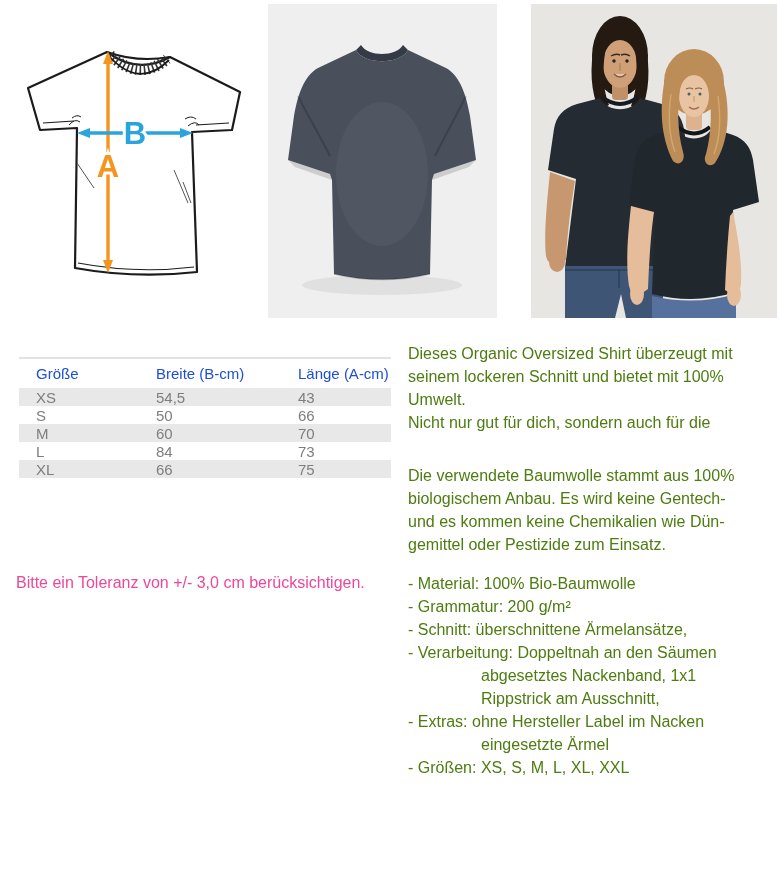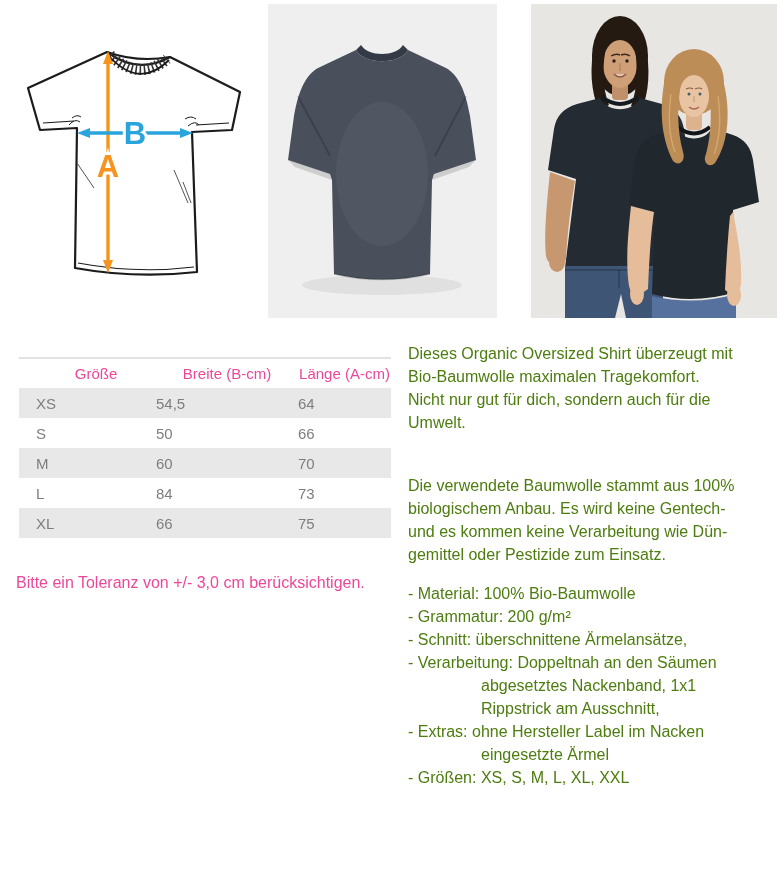--- a/index.html
+++ b/index.html
@@ -9,32 +9,32 @@
   
   .img-tile{position:absolute;}
   .img-tile svg{display:block;width:100%;height:100%;}
   .diagram-tile{left:12px;top:22px;width:236px;height:280px;background:#fff;}
   .product-tile{left:268px;top:4px;width:229px;height:314px;background:#efeff0;}
   .models-tile{left:531px;top:4px;width:246px;height:314px;background:#e8e6e2;}
 
   
   .size-table{position:absolute;left:19px;top:357px;width:372px;border-collapse:collapse;
               font-size:15px;color:#7e7e7e;border-top:2px solid #e2e2e2;}
-  .size-table th,.size-table td{font-weight:normal;text-align:left;padding:0;height:30px;vertical-align:middle;}
-  .size-table th{height:29px;color:#ec4899;text-align:center;}
+  .size-table th,.size-table td{font-weight:normal;text-align:left;padding:0;height:18px;vertical-align:middle;}
+  .size-table th{height:29px;color:#1d4ed8;}
   .size-table th:first-child,.size-table td:first-child{width:120px;padding-left:17px;}
   .size-table th:nth-child(2),.size-table td:nth-child(2){width:142px;}
   .size-table tbody tr:nth-of-type(odd){background:#e8e8e8;}
 
   .tolerance{position:absolute;left:16px;top:574px;font-size:16px;color:#ec4899;}
 
   
   .description{position:absolute;left:408px;top:342px;width:368px;
                font-size:16px;line-height:23px;color:#4d7c0f;}
-  .para2{margin-top:40px;}
+  .para2{margin-top:30px;}
   .details{margin-top:16px;}
   .line{white-space:nowrap;}
   .line.indent{padding-left:73px;}
 </style>
 </head>
 <body>
 
 <div class="page">
 
   <div class="img-tile diagram-tile">
@@ -140,21 +140,21 @@
         <th>Größe</th>
         <th>Breite (B-cm)</th>
         <th>Länge (A-cm)</th>
       </tr>
     </thead>
     <tbody>
 
         <tr class="size-row">
           <td>XS</td>
           <td>54,5</td>
-          <td>64</td>
+          <td>43</td>
         </tr>
 
         <tr class="size-row">
           <td>S</td>
           <td>50</td>
           <td>66</td>
         </tr>
 
         <tr class="size-row">
           <td>M</td>
@@ -176,29 +176,29 @@
 
       </tbody>
   </table>
 
   <div class="tolerance">Bitte ein Toleranz von +/- 3,0 cm berücksichtigen.</div>
 
   <div class="description">
     <div class="para">
 
     <div class="line">Dieses Organic Oversized Shirt überzeugt mit</div>
-        <div class="line">Bio-Baumwolle maximalen Tragekomfort.</div>
+        <div class="line">seinem lockeren Schnitt und bietet mit 100%</div>
+        <div class="line">Umwelt.</div>
         <div class="line">Nicht nur gut für dich, sondern auch für die</div>
-        <div class="line">Umwelt.</div>
       </div>
     <div class="para para2">
 
     <div class="line">Die verwendete Baumwolle stammt aus 100%</div>
         <div class="line">biologischem Anbau. Es wird keine Gentech-</div>
-        <div class="line">und es kommen keine Verarbeitung wie Dün-</div>
+        <div class="line">und es kommen keine Chemikalien wie Dün-</div>
         <div class="line">gemittel oder Pestizide zum Einsatz.</div>
       </div>
     <div class="details">
 
     <div class="line">- Material: 100% Bio-Baumwolle</div>
         <div class="line">- Grammatur: 200 g/m²</div>
         <div class="line">- Schnitt: überschnittene Ärmelansätze,</div>
         <div class="line">- Verarbeitung: Doppeltnah an den Säumen</div>
         <div class="line indent">abgesetztes Nackenband, 1x1</div>
         <div class="line indent">Rippstrick am Ausschnitt,</div>

